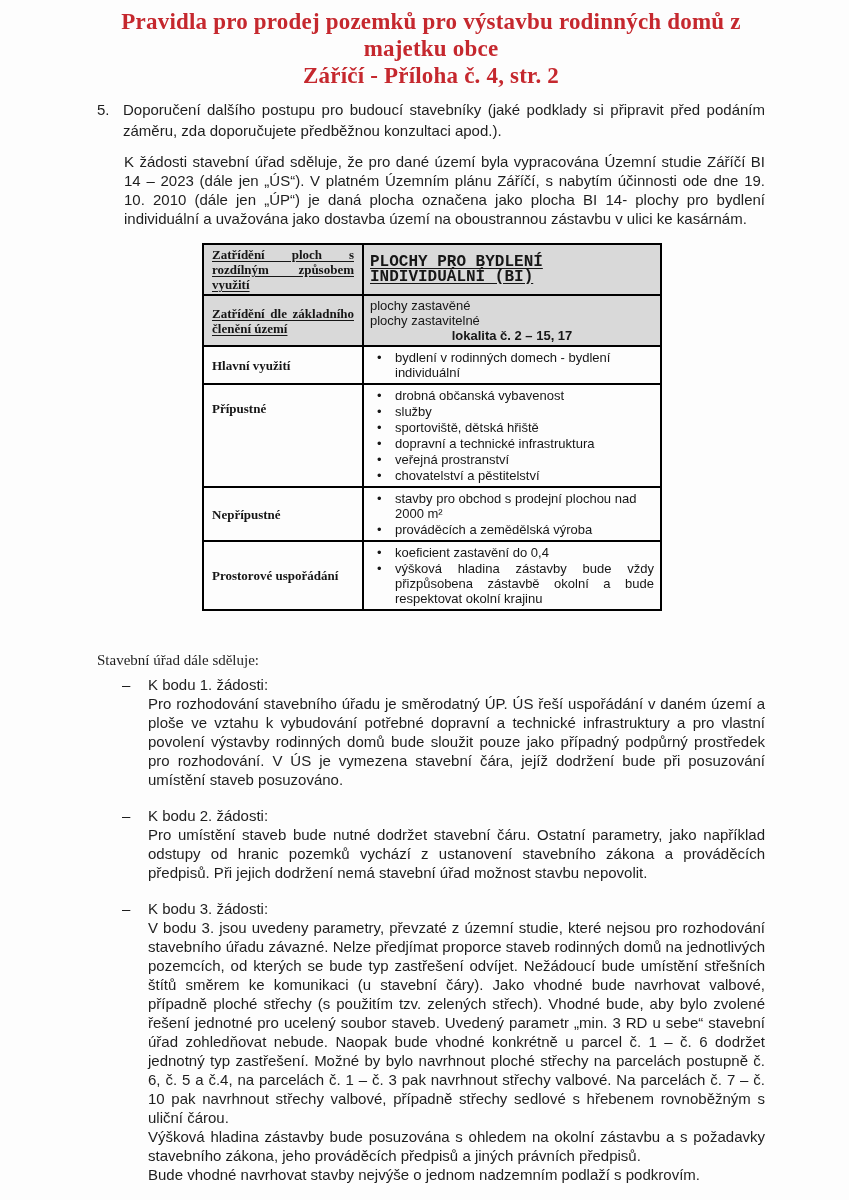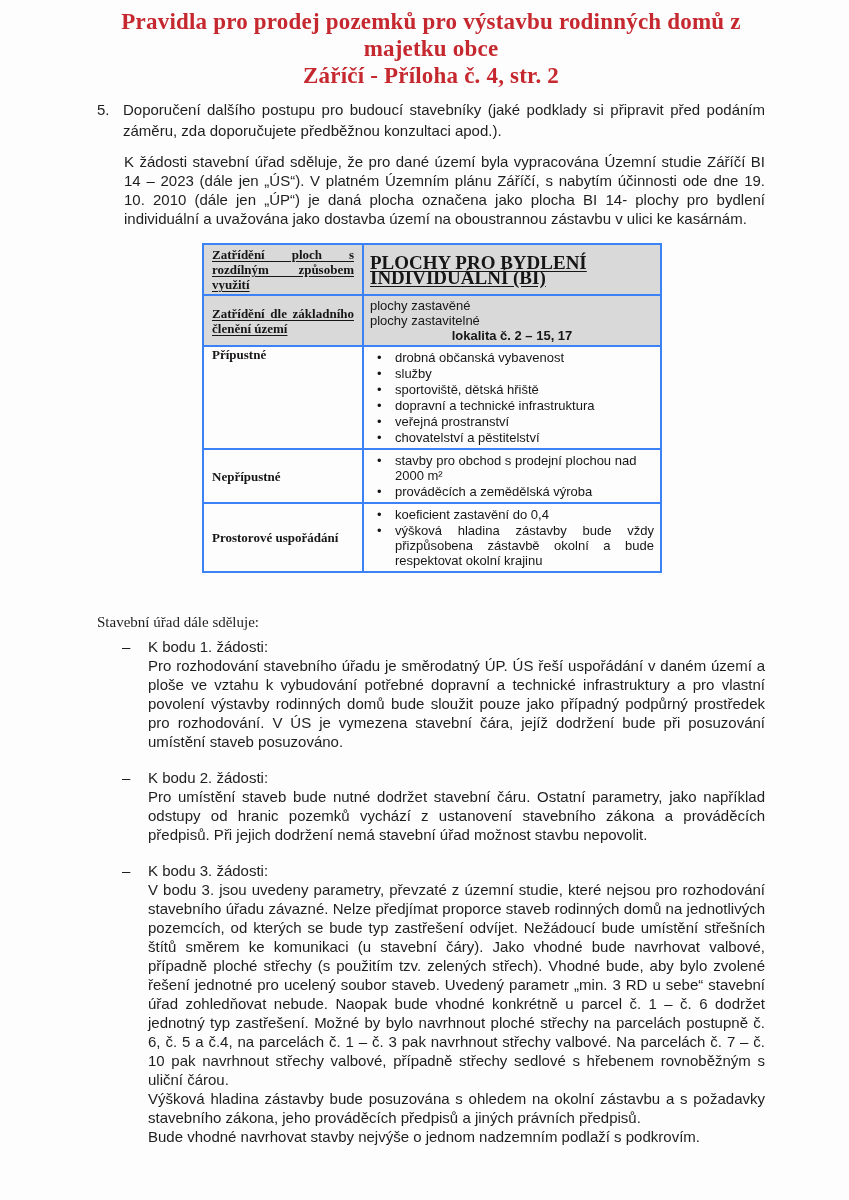--- a/index.html
+++ b/index.html
@@ -26,34 +26,34 @@
   .item5 .txt { text-align: justify; flex: 1; }
   .intro { margin-top: 11px; font-size: 15px; line-height: 19px; }
   .intro p { text-align: justify; margin-left: 27px; }
   table.utable {
     margin-top: 15px; margin-left: 105px;
     width: 460px;
     border-collapse: collapse;
     font-size: 13px; line-height: 15px;
     color: #161616;
   }
-  .utable td { border: 2px solid #3b82f6; padding: 2px 6px; vertical-align: middle; }
+  .utable td { border: 2px solid #000000; padding: 2px 6px; vertical-align: middle; }
   .utable td.shade { background: var(--table-shade, #d9d9d9); }
   .utable td.lbl {
     font-family: "Liberation Serif", serif;
     font-weight: bold;
     width: 160px; padding-left: 8px; padding-right: 8px;
   }
   .utable .u { text-decoration: underline; text-underline-offset: 2px; }
-  .utable td.hdr { font-family: Liberation Serif, serif; font-weight: bold; font-size: 19px; }
+  .utable td.hdr { font-family: Liberation Mono, monospace; font-weight: bold; font-size: 16px; }
   .utable .jst { text-align: justify; }
   .utable tr.r3 td { height: 33px; }
   .utable tr.r5 td { height: 42px; }
   .utable tr.r6 td { height: 47px; }
-  .utable tr.r4 td.lbl { vertical-align: top; padding-top: 0; }
+  .utable tr.r4 td.lbl { vertical-align: top; padding-top: 16px; }
   .bullet { position: relative; padding-left: 25px; margin: 1px 0; }
   .bullet::before { content: "\2022"; position: absolute; left: 7px; }
   .bullet.wrapjst { text-align: justify; }
   .boldline { font-weight: bold; text-align: center; }
   .heading { margin-top: 40px; font-size: 15px; line-height: 19px; font-family: Liberation Serif, serif; }
   .section { font-size: 15px; line-height: 19px; }
   .section.first { margin-top: 5px; }
   .section.spaced { margin-top: 17px; }
   .sec-label { display: flex; }
   .sec-label .dash { width: 26px; margin-left: 25px; flex: none; }
@@ -84,20 +84,26 @@
         <tr class="r1">
       <td class="lbl shade u jst">Zatřídění ploch s rozdílným způsobem využití</td>
       <td class="hdr shade u">PLOCHY PRO BYDLENÍ INDIVIDUÁLNÍ (BI)</td>
     </tr>
     <tr class="r2">
       <td class="lbl shade u jst">Zatřídění dle základního členění území</td>
       <td class="shade">
         <div>plochy zastavěné</div>
         <div>plochy zastavitelné</div>
         <div class="boldline">lokalita č. 2 – 15, 17</div>
+      </td>
+    </tr>
+    <tr class="r3">
+      <td class="lbl">Hlavní využití</td>
+      <td>
+        <div class="bullet">bydlení v rodinných domech - bydlení individuální</div>
       </td>
     </tr>
     <tr class="r4">
       <td class="lbl">Přípustné</td>
       <td>
         <div class="bullet">drobná občanská vybavenost</div>
         <div class="bullet">služby</div>
         <div class="bullet">sportoviště, dětská hřiště</div>
         <div class="bullet">dopravní a technické infrastruktura</div>
         <div class="bullet">veřejná prostranství</div>

